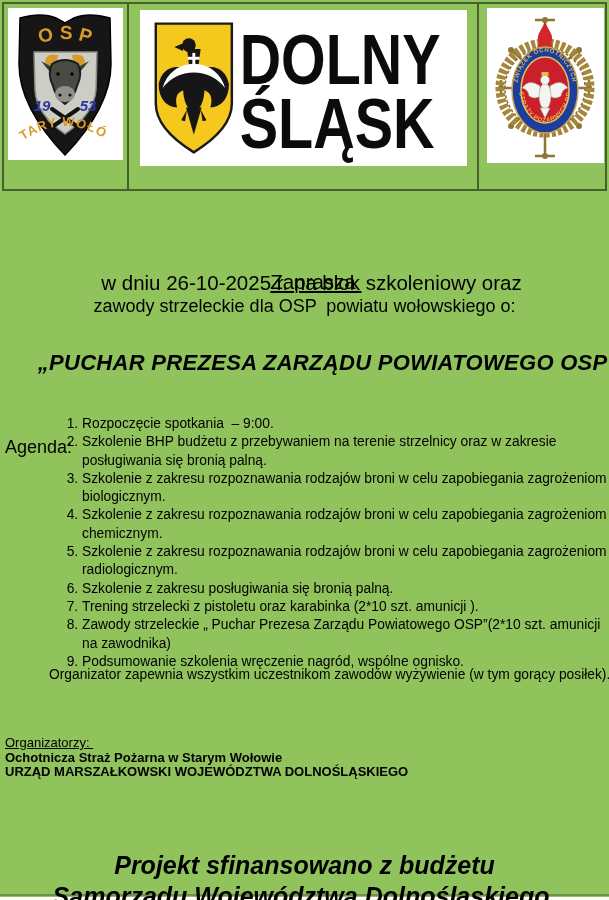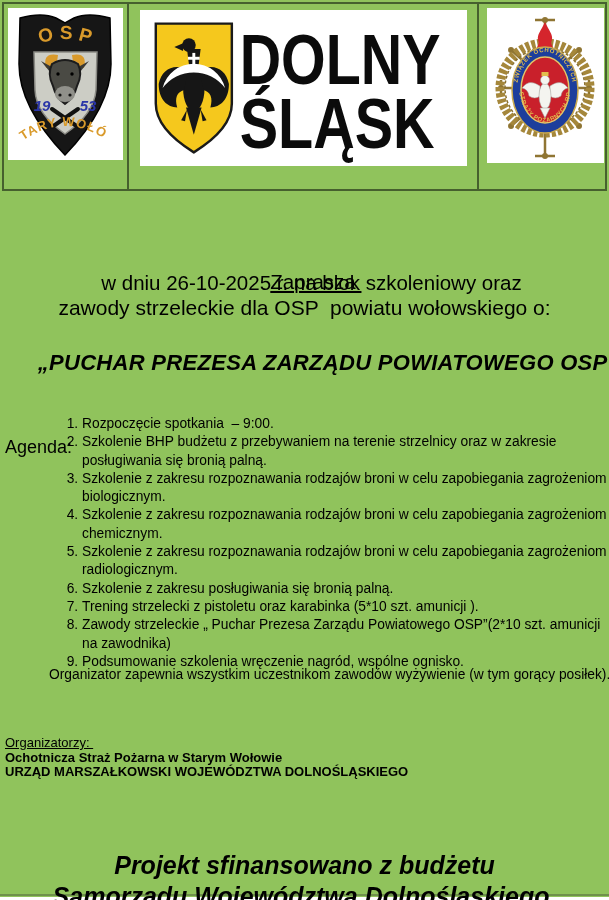--- a/index.html
+++ b/index.html
@@ -18,21 +18,21 @@
   #logo-left{left:8px;top:8px;width:115px;height:152px;}
   #logo-mid{left:140px;top:10px;width:327px;height:156px;}
   #logo-right{left:487px;top:8px;width:117px;height:155px;}
   .logo-box svg{display:block;width:100%;height:100%;}
   svg text{font-family:"Liberation Sans",sans-serif;}
 
   .center-text{position:absolute;left:0;width:609px;text-align:center;white-space:pre-wrap;}
   #zaprasza{top:246px;font-size:20.5px;}
   #zaprasza span{text-decoration:underline;white-space:pre;}
   #intro-line1{top:271px;font-size:20.5px;padding-left:7px;}
-  #intro-line2{top:296px;font-size:21px;}
+  #intro-line2{top:296px;font-size:18px;}
   #headline{top:350px;font-size:22px;font-weight:bold;font-style:italic;letter-spacing:0.3px;padding-left:27px;}
 
   #agenda-label{position:absolute;left:5px;top:391px;font-size:18px;margin-top:46px;}
   #agenda-list{position:absolute;left:0;top:409px;width:601px;margin:6px;
                padding:0 0 0 76px;box-sizing:border-box;
                font-size:13.8px;line-height:18.3px;list-style:decimal;}
   #agenda-list li{white-space:pre-wrap;}
 
   #note{position:absolute;left:5px;top:666px;width:597px;font-size:13.8px;
         line-height:18.4px;text-align:justify;margin-left:44px;}
@@ -158,21 +158,21 @@
   <div class="center-text" id="headline">„PUCHAR PREZESA ZARZĄDU POWIATOWEGO OSP”.</div>
 
   <div id="agenda-label">Agenda:</div>
   <ol id="agenda-list">
       <li>Rozpoczęcie spotkania  – 9:00.</li>
       <li>Szkolenie BHP budżetu z przebywaniem na terenie strzelnicy oraz w zakresie posługiwania się bronią palną.</li>
       <li>Szkolenie z zakresu rozpoznawania rodzajów broni w celu zapobiegania zagrożeniom biologicznym.</li>
       <li>Szkolenie z zakresu rozpoznawania rodzajów broni w celu zapobiegania zagrożeniom chemicznym.</li>
       <li>Szkolenie z zakresu rozpoznawania rodzajów broni w celu zapobiegania zagrożeniom radiologicznym.</li>
       <li>Szkolenie z zakresu posługiwania się bronią palną.</li>
-      <li>Trening strzelecki z pistoletu oraz karabinka (5*10 szt. amunicji ).</li>
+      <li>Trening strzelecki z pistoletu oraz karabinka (2*10 szt. amunicji ).</li>
       <li>Zawody strzeleckie „ Puchar Prezesa Zarządu Powiatowego OSP”(2*10 szt. amunicji na zawodnika)</li>
       <li>Podsumowanie szkolenia wręczenie nagród, wspólne ognisko.</li>
     </ol>
 
   <div id="note">Organizator zapewnia wszystkim uczestnikom zawodów wyżywienie (w tym gorący posiłek).</div>
 
   <div id="organizers">
     <div id="org-label">Organizatorzy: </div>
     <div class="org-bold">Ochotnicza Straż Pożarna w Starym Wołowie</div>
     <div class="org-bold">URZĄD MARSZAŁKOWSKI WOJEWÓDZTWA DOLNOŚLĄSKIEGO</div>

